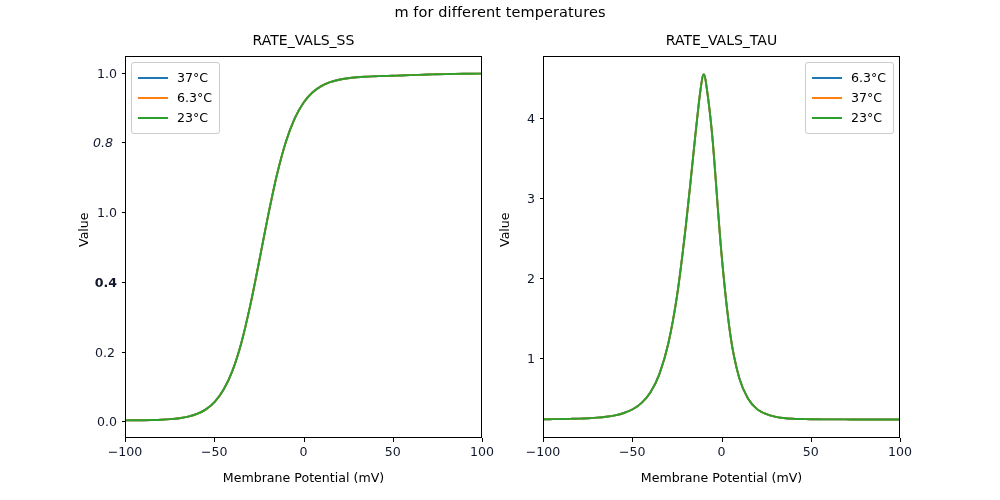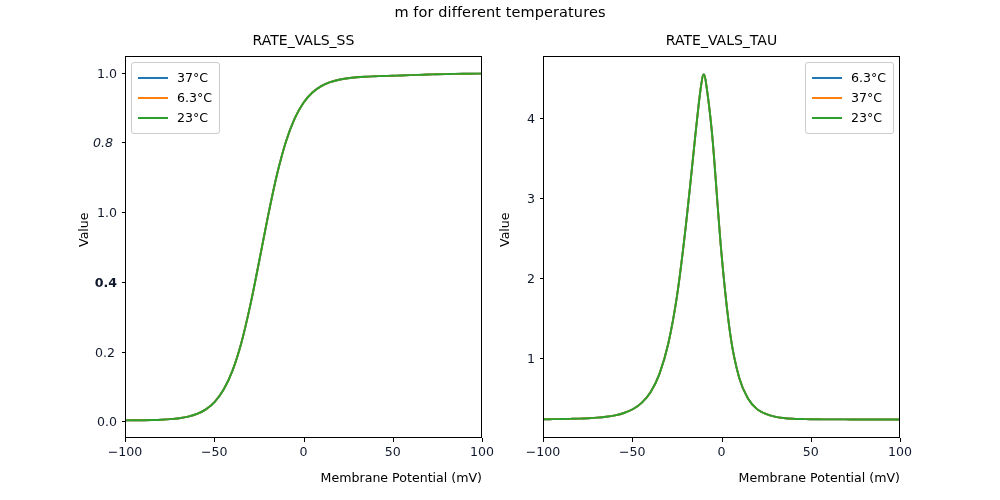--- a/index.html
+++ b/index.html
@@ -23,21 +23,21 @@
 
   
   .tick{position:absolute;background:#000;}
   .tick.x{width:1px;height:3.5px;}
   .tick.y{height:1px;width:3.5px;}
 
   .ticklabel{position:absolute;font-size:12.6px;color:#0f172a;white-space:nowrap;}
   .ticklabel.x{text-align:center;transform:translateX(-50%);}
   .ticklabel.y{text-align:right;transform:translateY(-50%);}
 
-  .xlabel{position:absolute;text-align:right;font-size:12.6px;color:#000;}
+  .xlabel{position:absolute;text-align:center;font-size:12.6px;color:#000;}
   .ylabel{
     position:absolute;font-size:12.6px;color:#000;
     transform-origin:0 0;transform:rotate(-90deg);white-space:nowrap;
   }
 
   .legend{
     position:absolute;box-sizing:border-box;
     border:1px solid #cccccc;border-radius:3px;background:rgba(255,255,255,0.85);
     padding:5px 7px 5px 6px;
   }

